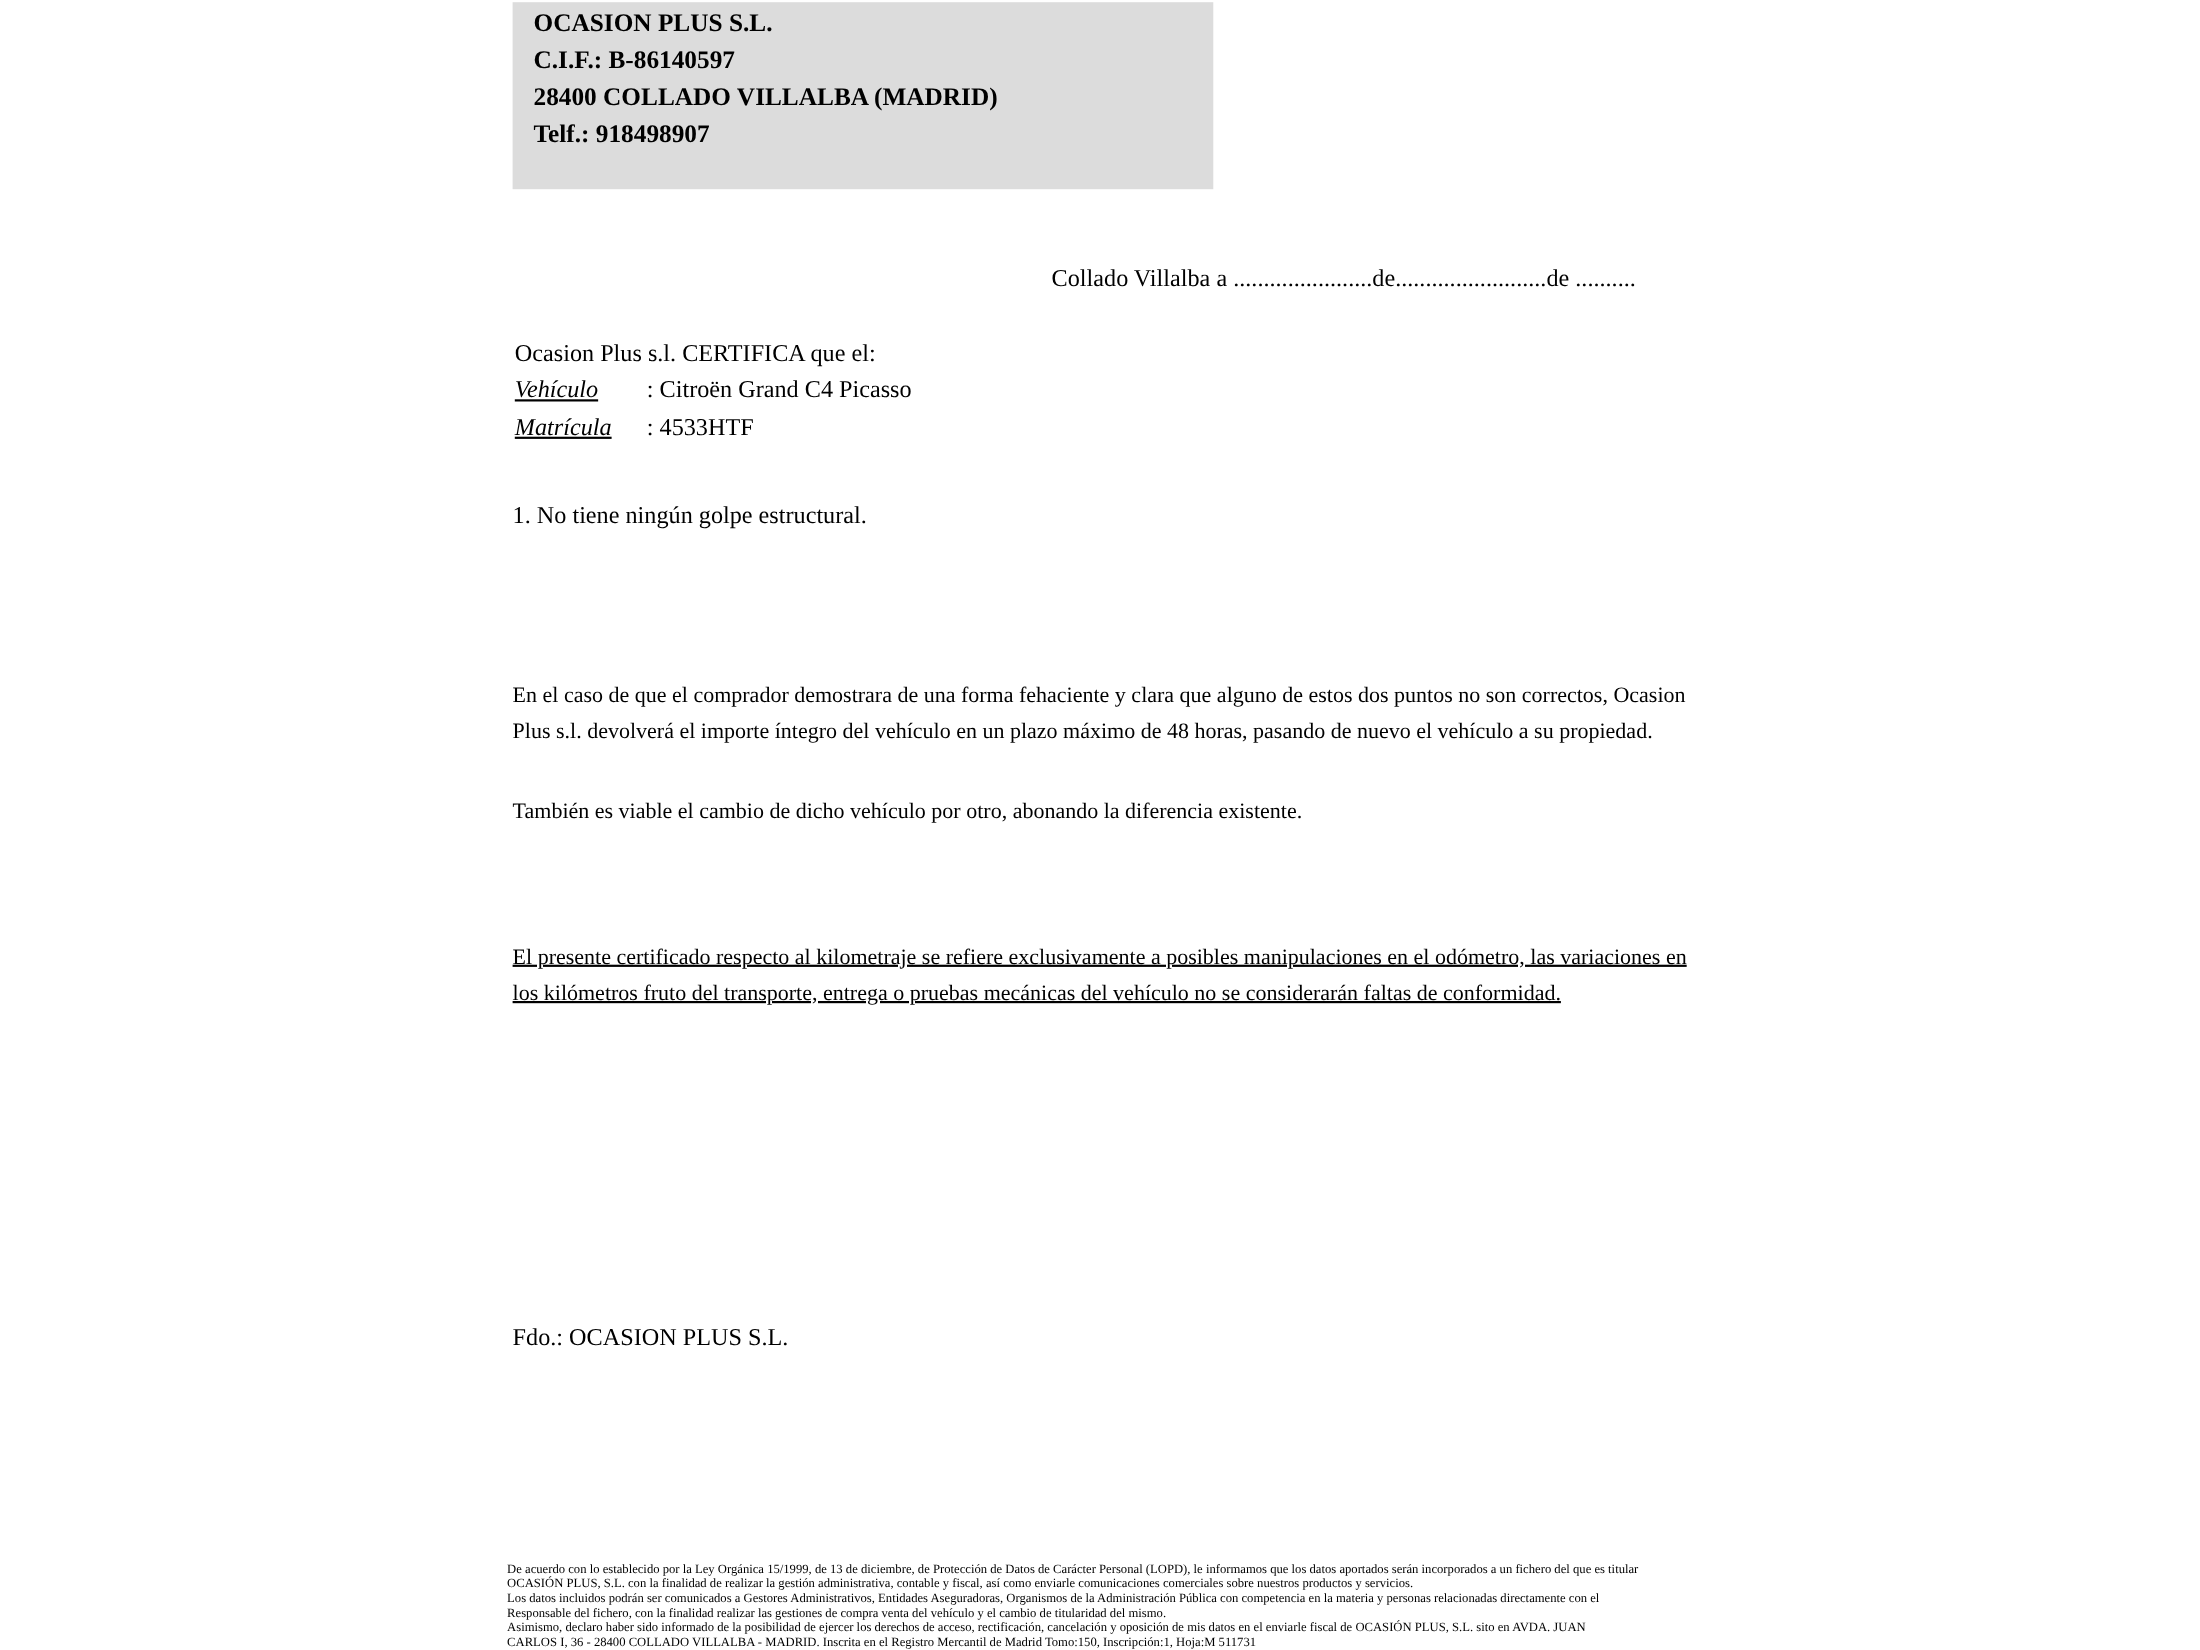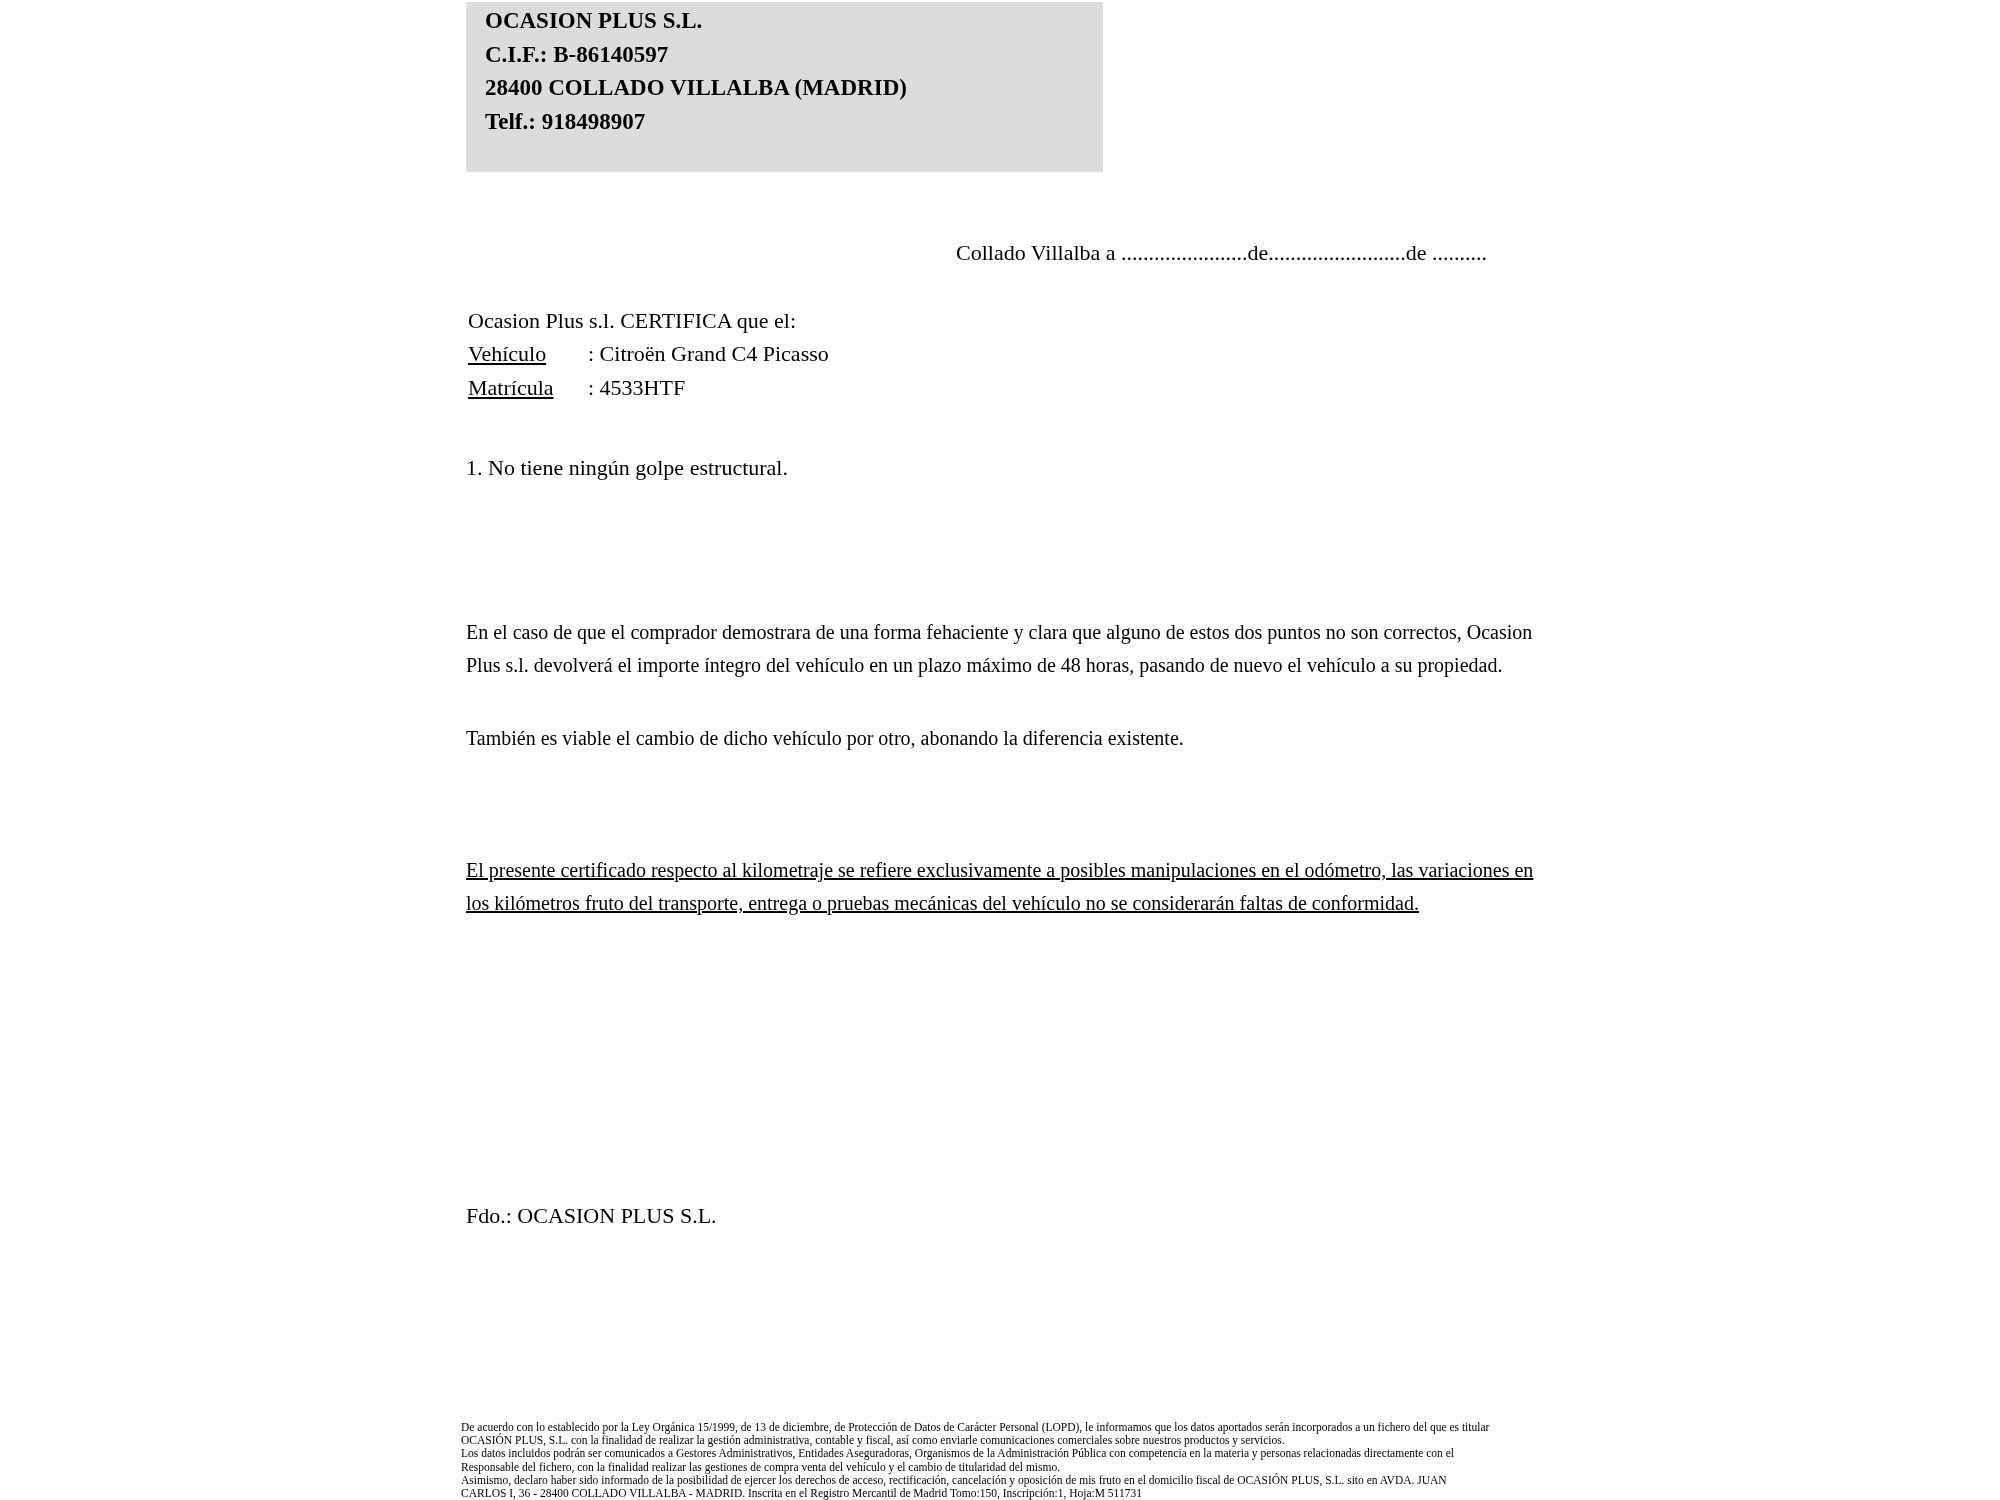--- a/index.html
+++ b/index.html
@@ -48,20 +48,21 @@
   }
   .vrow {
     position: absolute;
     left: 468px;
     font-size: 22px;
     white-space: nowrap;
   }
   .vrow .vlabel-wrap {
     display: inline-block;
     width: 120px;
+    font-style: italic;
   }
   .vrow .vlabel { text-decoration: underline; }
 
   
   .point {
     position: absolute;
     left: 466px;
     font-size: 22px;
     white-space: nowrap;
   }
@@ -124,17 +125,17 @@
   <div class="para" style="top: 722px;">También es viable el cambio de dicho vehículo por otro, abonando la diferencia existente.</div>
   <div class="para" style="top: 854px; text-decoration: underline;">El presente certificado respecto al kilometraje se refiere exclusivamente a posibles manipulaciones en el odómetro, las variaciones en los kilómetros fruto del transporte, entrega o pruebas mecánicas del vehículo no se considerarán faltas de conformidad.</div>
 
   <div class="signature">Fdo.: OCASION PLUS S.L.</div>
 
   <div class="footer">
     <div class="fline">De acuerdo con lo establecido por la Ley Orgánica 15/1999, de 13 de diciembre, de Protección de Datos de Carácter Personal (LOPD), le informamos que los datos aportados serán incorporados a un fichero del que es titular</div>
     <div class="fline">OCASIÓN PLUS, S.L. con la finalidad de realizar la gestión administrativa, contable y fiscal, así como enviarle comunicaciones comerciales sobre nuestros productos y servicios.</div>
     <div class="fline">Los datos incluidos podrán ser comunicados a Gestores Administrativos, Entidades Aseguradoras, Organismos de la Administración Pública con competencia en la materia y personas relacionadas directamente con el</div>
     <div class="fline">Responsable del fichero, con la finalidad realizar las gestiones de compra venta del vehículo y el cambio de titularidad del mismo.</div>
-    <div class="fline">Asimismo, declaro haber sido informado de la posibilidad de ejercer los derechos de acceso, rectificación, cancelación y oposición de mis fruto en el domicilio fiscal de OCASIÓN PLUS, S.L. sito en AVDA. JUAN</div>
+    <div class="fline">Asimismo, declaro haber sido informado de la posibilidad de ejercer los derechos de acceso, rectificación, cancelación y oposición de mis datos en el enviarle fiscal de OCASIÓN PLUS, S.L. sito en AVDA. JUAN</div>
     <div class="fline">CARLOS I, 36 - 28400 COLLADO VILLALBA - MADRID. Inscrita en el Registro Mercantil de Madrid Tomo:150, Inscripción:1, Hoja:M 511731</div>
   </div>
 
 </div>
 
 </body></html>

